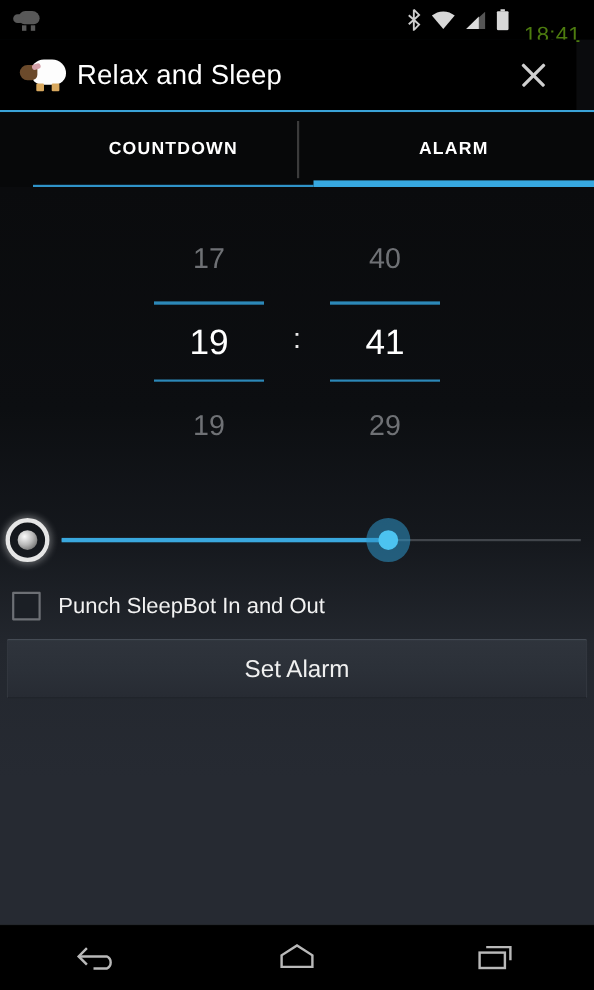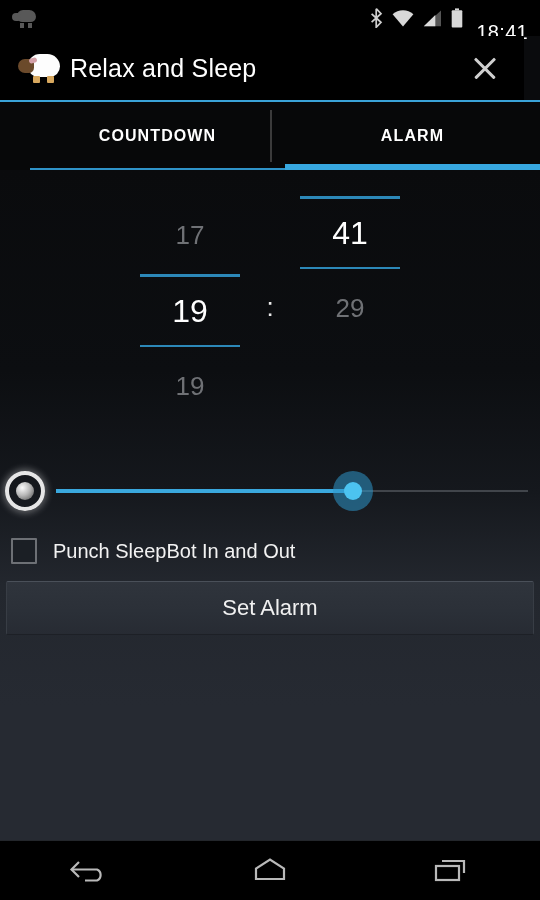--- a/index.html
+++ b/index.html
@@ -12,21 +12,21 @@
   #screen { position:relative; width:540px; height:900px; background:#0a0b0d; }
 
   
   .statusbar{
     position:absolute; left:0; top:0; width:540px; height:36px;
     background:#000; display:flex; align-items:center; padding:0 12px;
   }
   .sb-left{ display:flex; align-items:center; flex:1; }
   .sb-right{ display:flex; align-items:center; gap:9px; }
   .sb-clock{
-    color:#ffffff; font-size:20px; letter-spacing:.3px; margin-left:4px;margin-top:28px;
+    color:#4d7c0f; font-size:20px; letter-spacing:.3px; margin-left:4px;margin-top:28px;
   }
   .sheep-notif{ width:26px; height:20px; position:relative; opacity:.62; }
   .sheep-notif .body{
     position:absolute; left:5px; top:2px; width:19px; height:12px;
     background:#8e8e8e; border-radius:9px 10px 8px 8px;
   }
   .sheep-notif .head{
     position:absolute; left:0px; top:5px; width:9px; height:8px;
     background:#8e8e8e; border-radius:5px 3px 4px 5px;
   }
@@ -261,20 +261,21 @@
   <div class="picker">
     <div class="col">
       <div class="ghost">17</div>
       <div class="barline"></div>
       <div class="sel">19</div>
       <div class="barline"></div>
       <div class="ghost">19</div>
     </div>
     <div class="colon">:</div>
     <div class="col">
+      <div class="ghost">40</div>
       <div class="barline"></div>
       <div class="sel">41</div>
       <div class="barline"></div>
       <div class="ghost">29</div>
     </div>
   </div>
 
   <div class="sliderrow">
     <div class="volicon">
       <div class="ring"></div>

